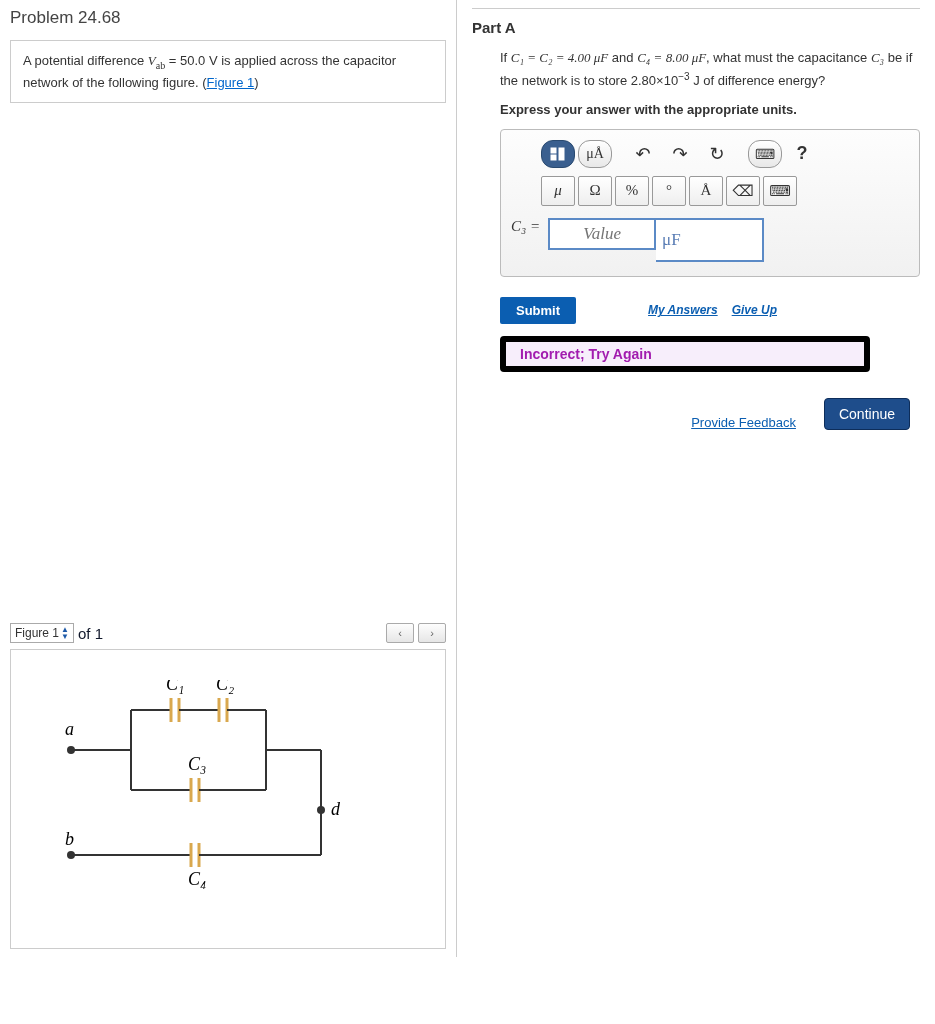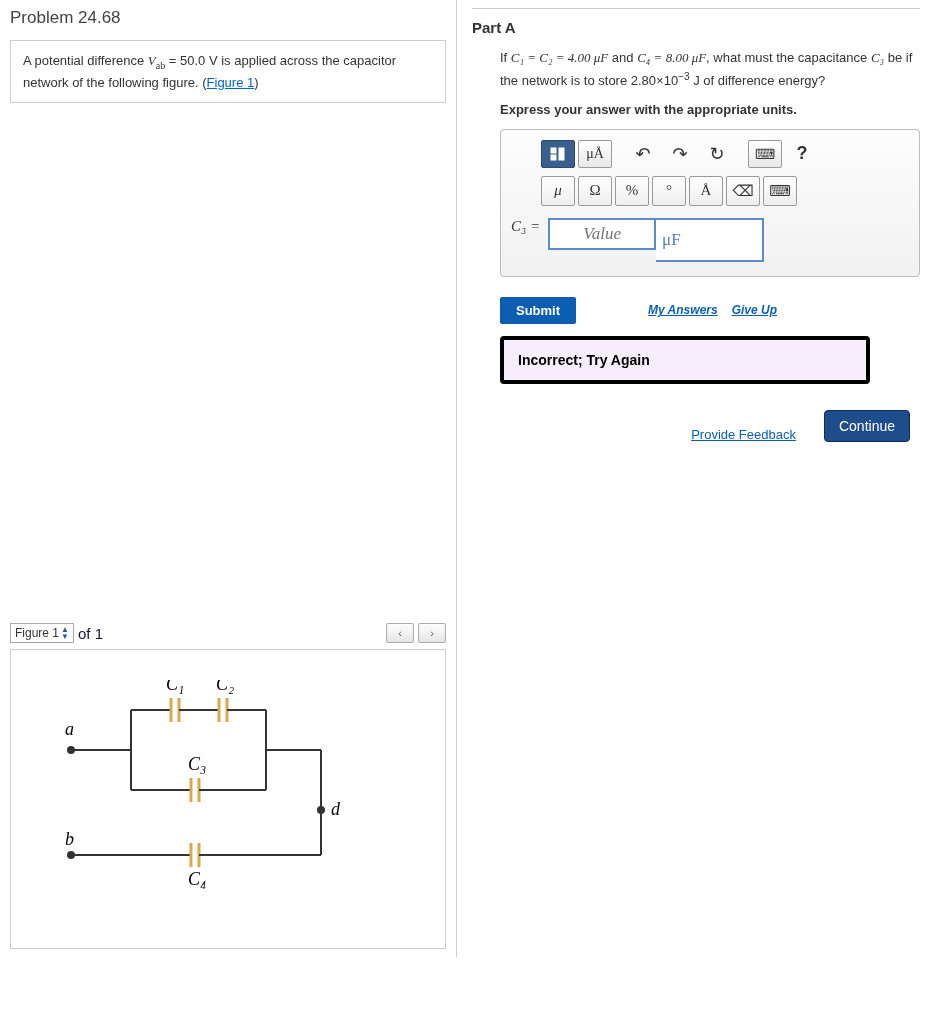--- a/index.html
+++ b/index.html
@@ -19,34 +19,34 @@
 .figure-nav { margin-left: auto; display: flex; gap: 4px; }
 .nav-btn { border: 1px solid #aaa; background: linear-gradient(#fdfdfd,#e6e6e6); width: 28px; height: 20px; font-size: 11px; color: #666; cursor: pointer; border-radius: 2px; }
 .figure-image { border: 1px solid #ccc; padding: 18px; height: 300px; position: relative; background: #fff; }
 .circuit { position: absolute; top: 30px; left: 40px; width: 320px; height: 240px; }
 .part-divider { border-top: 1px solid #ccc; margin-bottom: 10px; }
 .part-title { font-size: 15px; font-weight: bold; color: #333; margin-bottom: 12px; }
 .question-text { margin-left: 28px; font-size: 13px; line-height: 1.6; margin-bottom: 10px; }
 .instruction { font-weight: bold; font-size: 13px; margin-bottom: 12px; margin-left: 28px; }
 .answer-box { border: 1px solid #bbb; border-radius: 4px; margin-left: 28px; width: 420px; background: linear-gradient(#fdfdfd,#f1f1f1); padding: 10px; }
 .toolbar { display: flex; gap: 3px; margin-bottom: 8px; align-items: center; margin-left: 30px; }
-.toolbar-btn { width: 34px; height: 28px; border: 1px solid #999; background: linear-gradient(#fff,#e8e8e8); border-radius: 2px; display: flex; align-items: center; justify-content: center; font-size: 14px; cursor: pointer; }
+.toolbar-btn { width: 34px; height: 28px; border: 1px solid #999; background: linear-gradient(#fff,#e8e8e8); border-radius: 12px; display: flex; align-items: center; justify-content: center; font-size: 14px; cursor: pointer; }
 .toolbar-btn.active { background: #3a5f8f; color: #fff; border-color: #2a4a70; }
 .toolbar-spacer { width: 8px; }
 .symbol-row { display: flex; gap: 3px; margin-bottom: 12px; margin-left: 30px; }
 .sym-btn { width: 34px; height: 30px; border: 1px solid #999; background: linear-gradient(#fff,#eee); border-radius: 2px; display: flex; align-items: center; justify-content: center; font-size: 15px; font-family: 'Times New Roman', serif; cursor: pointer; font-style: italic; }
 .input-row { display: flex; align-items: flex-start; gap: 8px; margin-bottom: 4px; }
 .c3-label { font-family: 'Times New Roman', serif; font-style: italic; font-size: 15px; }
 .value-input { width: 108px; height: 32px; border: 2px solid #5b8ac6; font-size: 17px; font-style: italic; font-family: 'Times New Roman', serif; color: #999; text-align: center; background: #fff; }
 .unit-input { width: 108px; height: 44px; border: 2px solid #5b8ac6; border-left: none; font-size: 17px; font-family: 'Times New Roman', serif; color: #5a7db5; padding-left: 6px; background: #fff; display: flex; align-items: center; }
 .submit-row { display: flex; align-items: center; gap: 12px; margin-top: 20px; margin-left: 28px; }
 .submit-btn { background: #0b5eb1; color: #fff; border: none; padding: 6px 16px; font-size: 13px; font-weight: bold; border-radius: 2px; cursor: pointer; }
 .link-group { display: flex; gap: 14px; margin-left: 60px; }
 .action-link { color: #0b5eb1; font-weight: bold; font-size: 12px; text-decoration: underline; cursor: pointer; font-style: italic; }
-.feedback-box { border: 4px solid #000000; background: #f7eefb; border-radius: 4px; padding: 12px 14px; margin-left: 28px; margin-top: 12px; width: 370px; font-weight: bold; color: #000000; font-size: 14px; }
+.feedback-box { border: 6px solid #000000; background: #f7eefb; border-radius: 4px; padding: 4px 14px; margin-left: 28px; margin-top: 12px; width: 370px; font-weight: bold; color: #a21caf; font-size: 14px; }
 .bottom-row { display: flex; align-items: flex-end; justify-content: flex-end; gap: 28px; margin-top: 26px; margin-right: 10px; }
 .provide-link { color: #0b5eb1; text-decoration: underline; font-size: 13px; cursor: pointer; }
 .continue-btn { background: #1e4d8b; color: #fff; border: 1px solid #0d2d5a; padding: 7px 14px; font-size: 14px; border-radius: 4px; cursor: pointer; }
 .serif { font-family: 'Times New Roman', serif; }
 .sup { vertical-align: super; font-size: 10px; }
 </style>
 </head>
 <body>
 
 <div class="container">

